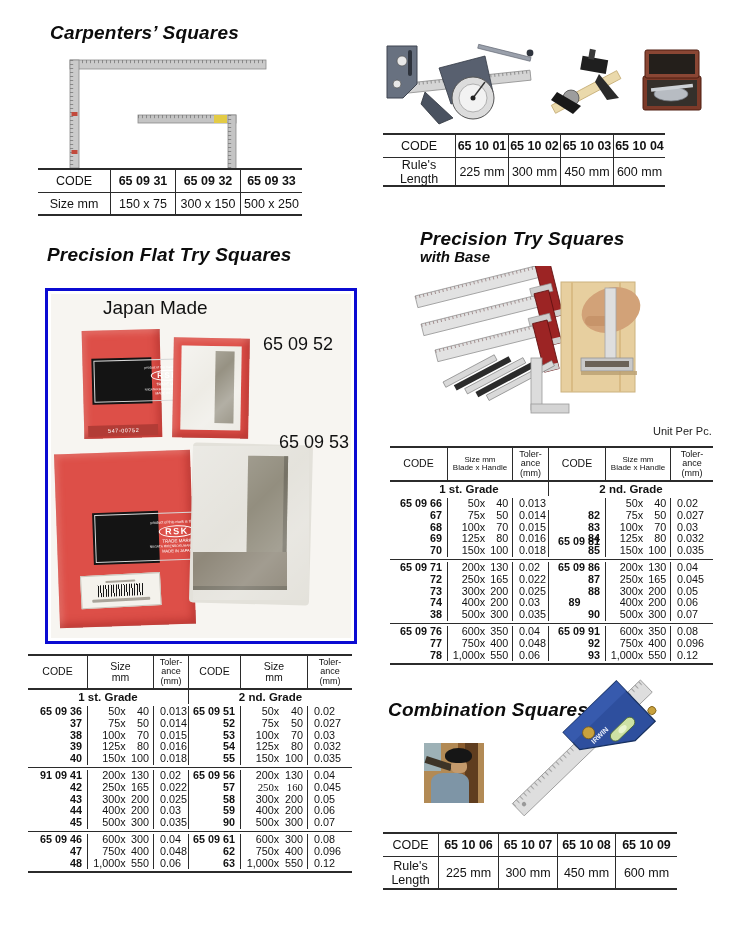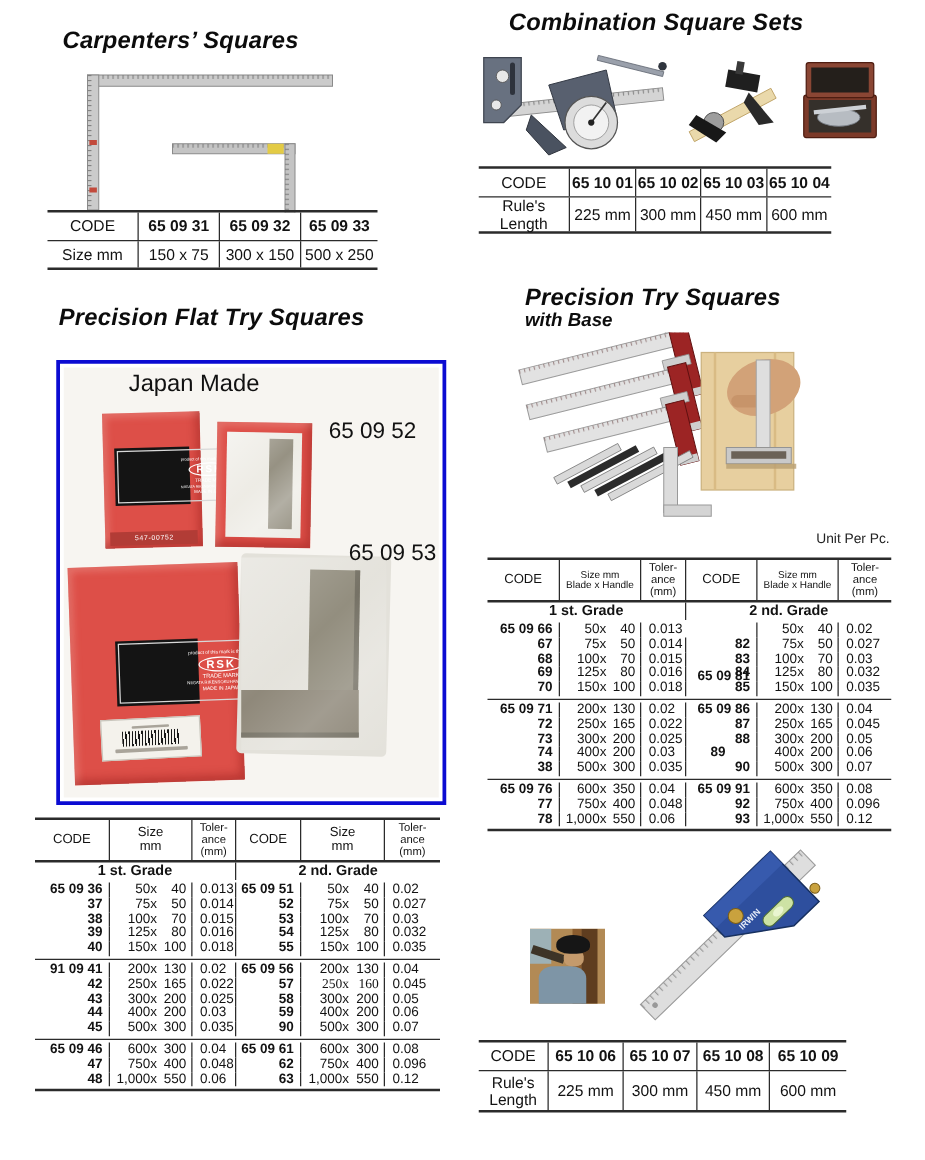--- a/index.html
+++ b/index.html
@@ -118,21 +118,20 @@
         <div class="rt-cell rt-bold" style="width: 62px;">65 09 33</div>
       </div>
       <div class="rt-row">
         <div class="rt-cell" style="width: 72px;">Size mm</div>
         <div class="rt-cell" style="width: 65px;">150 x 75</div>
         <div class="rt-cell" style="width: 65px;">300 x 150</div>
         <div class="rt-cell" style="width: 62px;">500 x 250</div>
       </div>
     </div>
 
-  <div class="abs title" style="left:407px;top:8px">Combination Square Sets</div>
 
   <svg class="abs" style="left:381px;top:34px" width="326" height="96" viewBox="0 0 326 96">
     <defs>
       <pattern id="tkh2" width="4" height="30" patternUnits="userSpaceOnUse">
         <line x1="0.5" y1="0" x2="0.5" y2="3" stroke="#6f6f6f" stroke-width="0.7"></line>
       </pattern>
     </defs>
     <g>
       <g transform="rotate(-6 75 50)">
         <g transform="translate(22,44)">
@@ -549,20 +548,21 @@
           <div class="gt-cell c0" style="width: 57px;">78</div>
           <div class="gt-cell c1 vline" style="width: 65px;"><span class="sz-a">1,000x</span><span class="sz-b">550</span></div>
           <div class="gt-cell c2 vline" style="width: 36px;">0.06</div>
           <div class="gt-cell c0 vline" style="width: 57px;">93</div>
           <div class="gt-cell c1 vline" style="width: 65px;"><span class="sz-a">1,000x</span><span class="sz-b">550</span></div>
           <div class="gt-cell c2 vline" style="width: 43px;">0.12</div>
         </div>
       </div>
     </div>
 
+  <div class="abs title" style="left:388px;top:699px">Combination Squares</div>
 
   <div id="worker" class="abs">
     <div class="glass"></div>
     <div class="plank1"></div>
     <div class="plank2"></div>
     <div class="shirt"></div>
     <div class="tool"></div>
     <div class="face"></div>
     <div class="cap"></div>
   </div>

